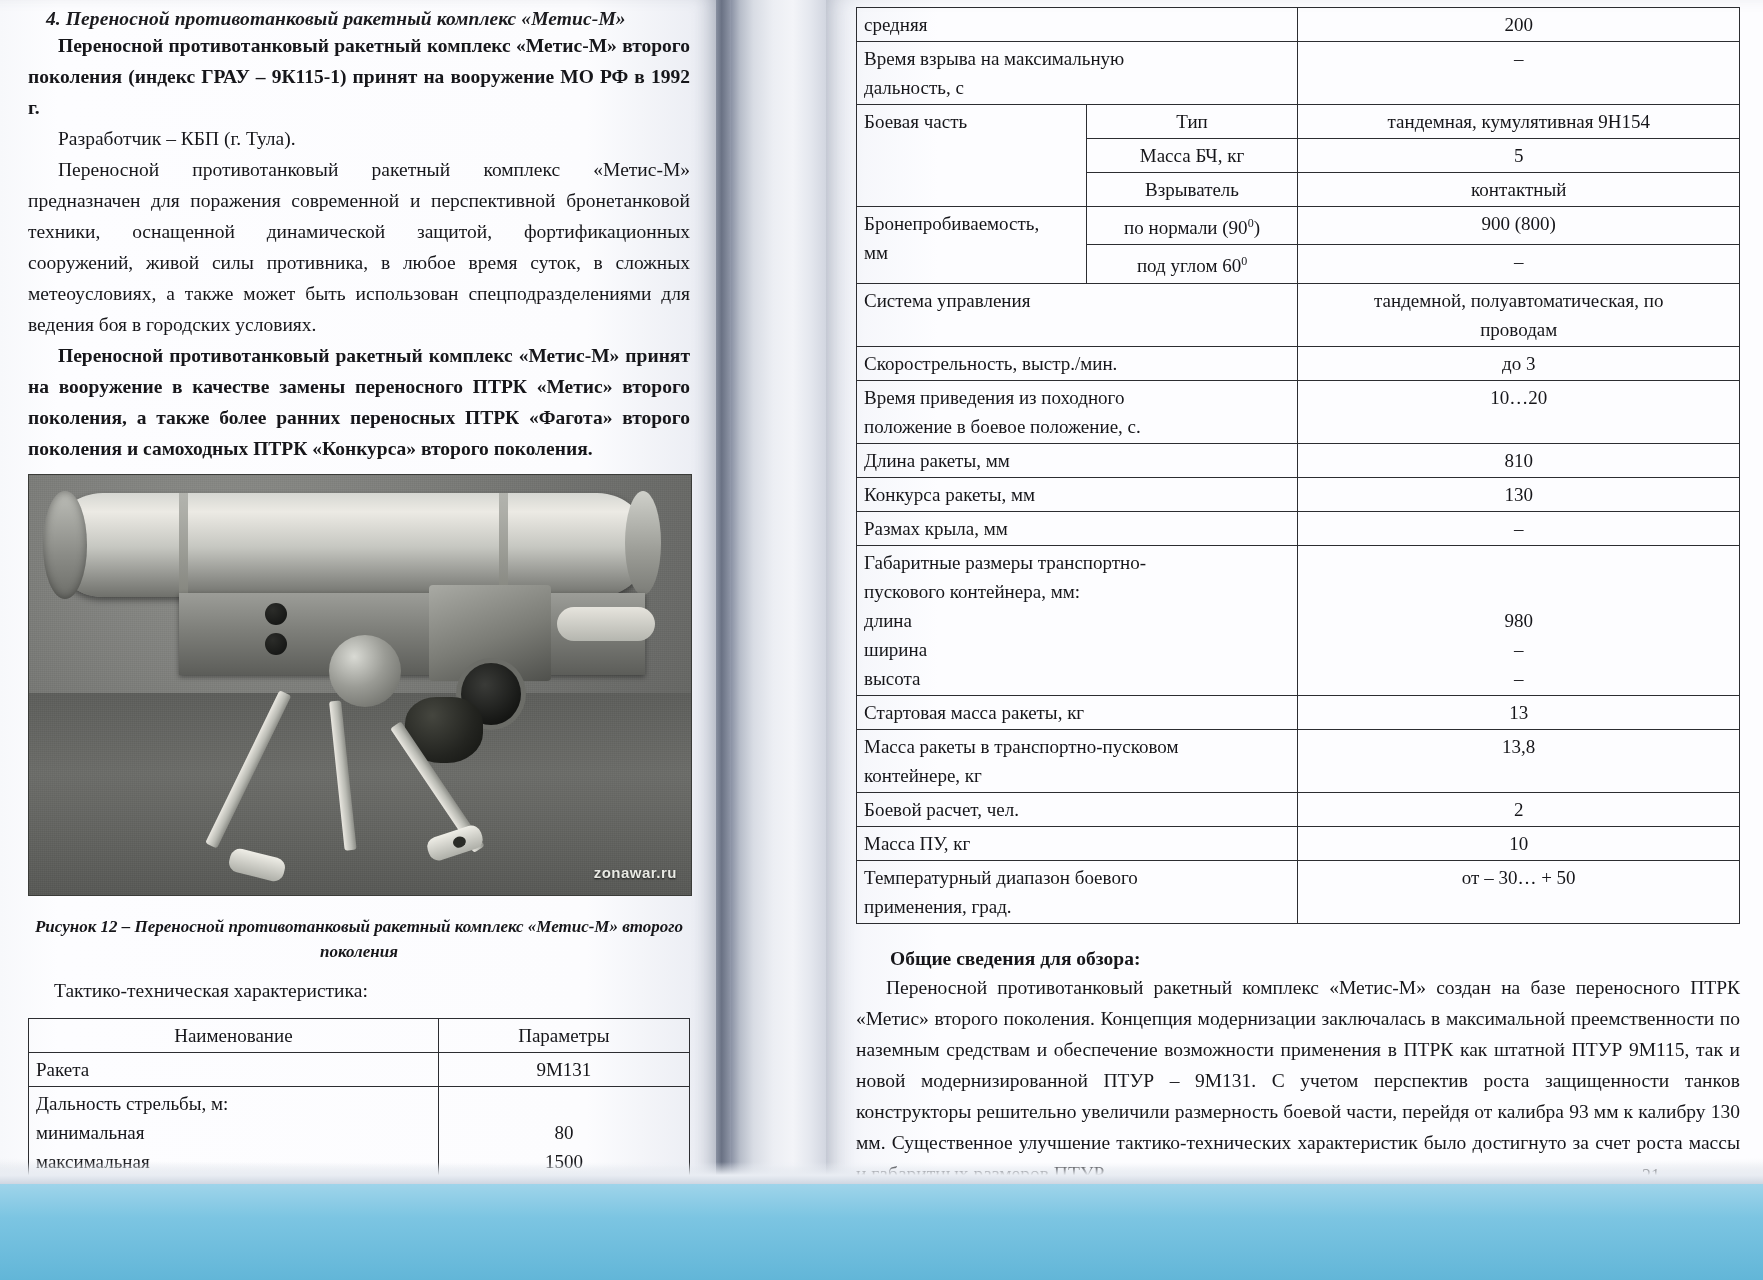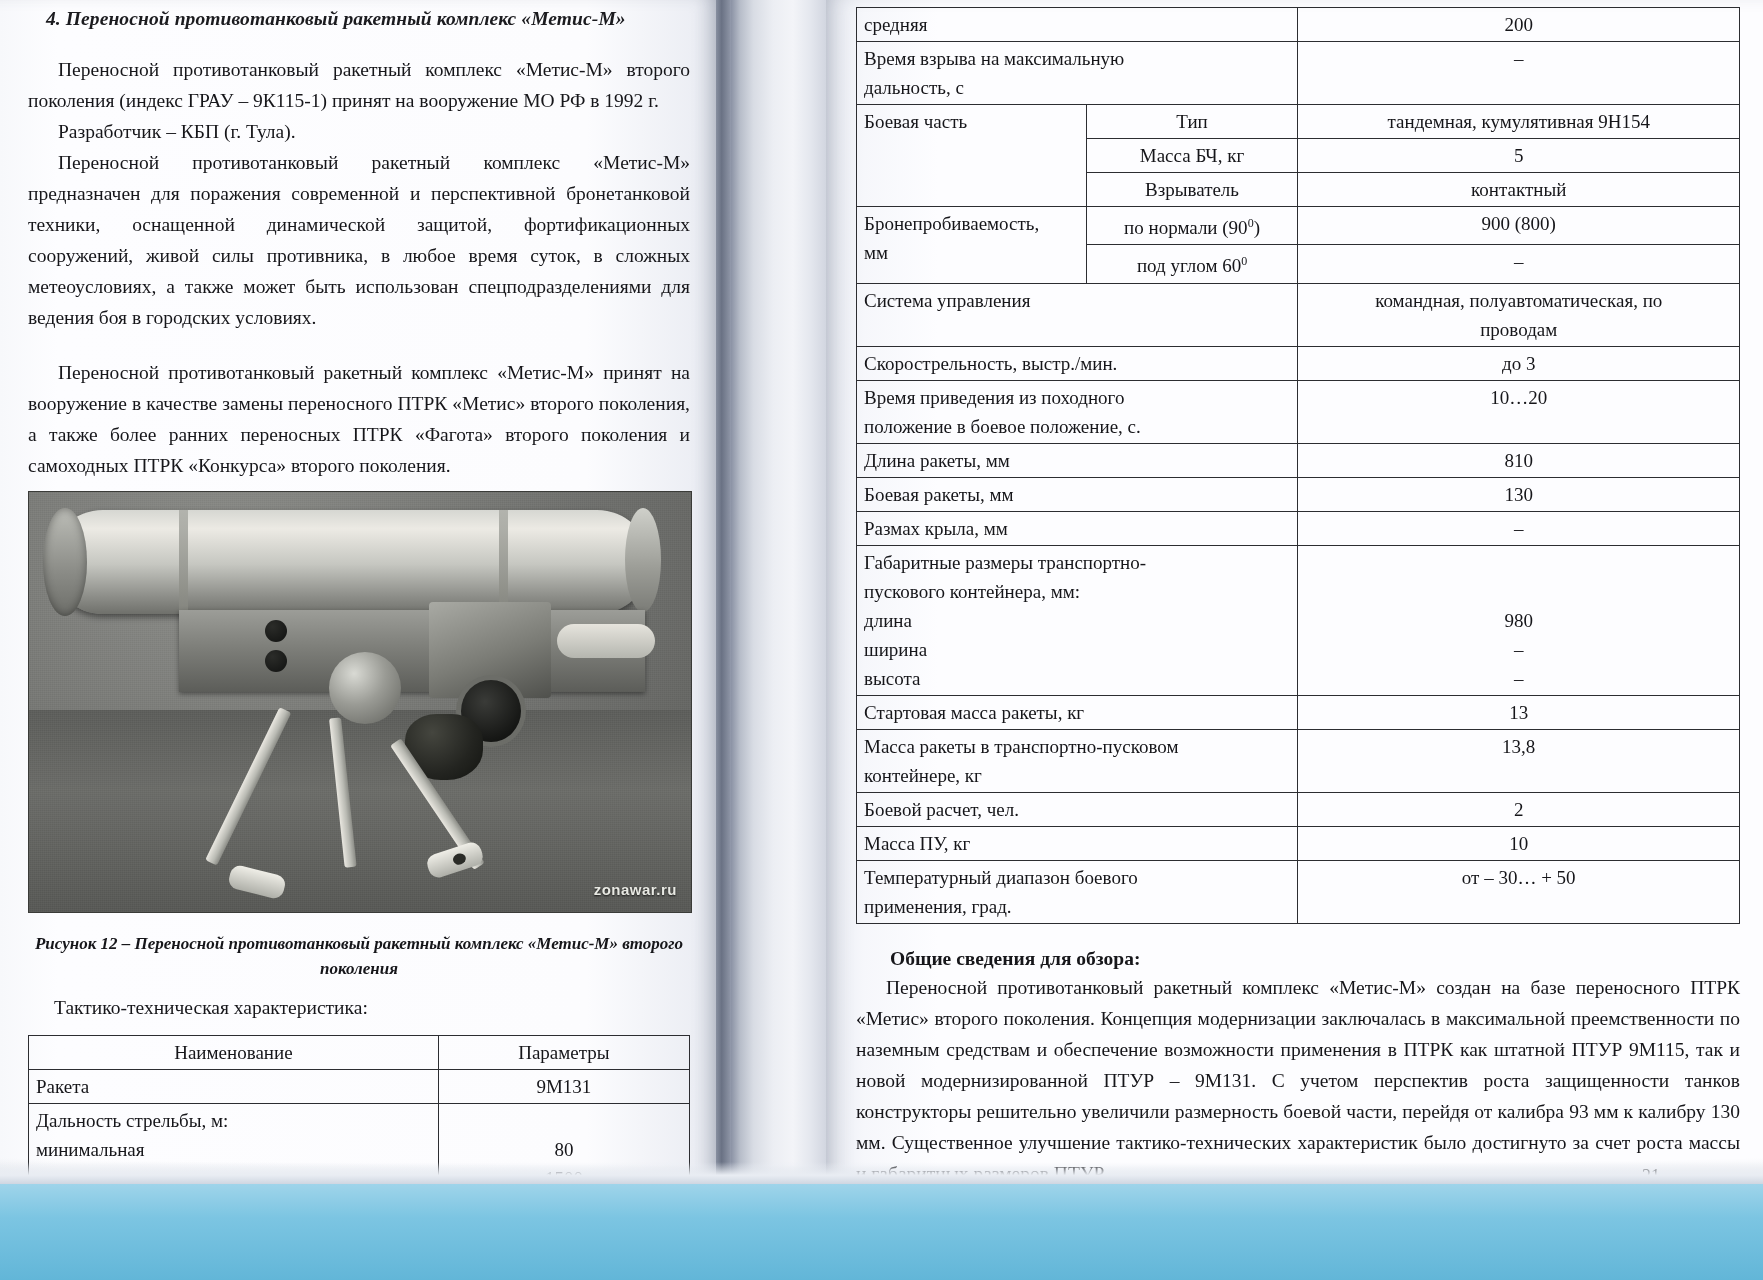--- a/index.html
+++ b/index.html
@@ -61,21 +61,21 @@
     margin:8px 0 0 18px;color:#1b1b1f;letter-spacing:.1px;
   }
   p.para{
     margin:0 0 0 0;
     text-align:justify;
     text-indent:30px;
     font-size:19.5px;
     line-height:31px;
     color:#16161a;
   }
-  p.gap{margin-top:24px;}
+  p.gap{margin-top:0;font-weight:bold;}
 
   
   .photo{
     position:relative;
     width:662px;height:420px;
     margin-top:10px;
     background:#6e6f6c;
     overflow:hidden;
     border:1px solid #3a3b38;
   }
@@ -364,21 +364,21 @@
             <td class="ctr">900 (800)</td>
           </tr>
           <tr>
             <td class="ctr"><span>под углом 60</span><span class="sup">0</span></td>
             <td class="ctr">–</td>
           </tr>
 
           <tr>
             <td colspan="2" class="mid">Система управления</td>
             <td class="ctr">
-              <span class="multi">командная, полуавтоматическая, по</span>
+              <span class="multi">тандемной, полуавтоматическая, по</span>
               <span class="multi">проводам</span>
             </td>
           </tr>
 
           <tr>
             <td colspan="2">Скорострельность, выстр./мин.</td>
             <td class="ctr">до 3</td>
           </tr>
 
           <tr>
@@ -387,21 +387,21 @@
               <span class="multi">положение в боевое положение, с.</span>
             </td>
             <td class="ctr">10…20</td>
           </tr>
 
           <tr>
             <td colspan="2">Длина ракеты, мм</td>
             <td class="ctr">810</td>
           </tr>
           <tr>
-            <td colspan="2">Боевая ракеты, мм</td>
+            <td colspan="2">Конкурса ракеты, мм</td>
             <td class="ctr">130</td>
           </tr>
           <tr>
             <td colspan="2">Размах крыла, мм</td>
             <td class="ctr">–</td>
           </tr>
 
           <tr>
             <td colspan="2">
               <span class="multi">Габаритные размеры транспортно-</span>

